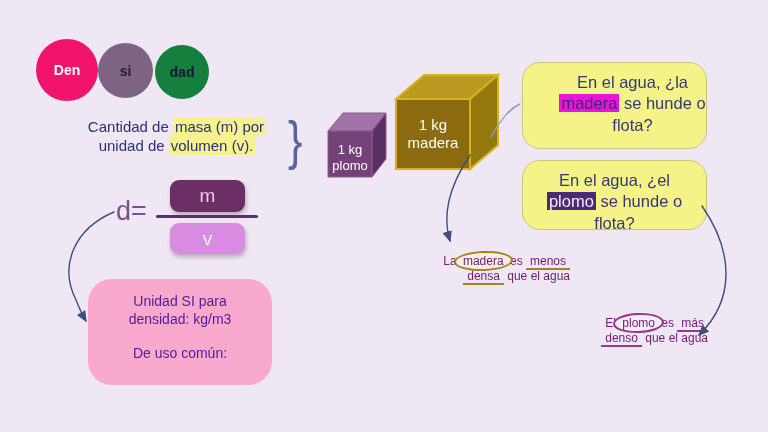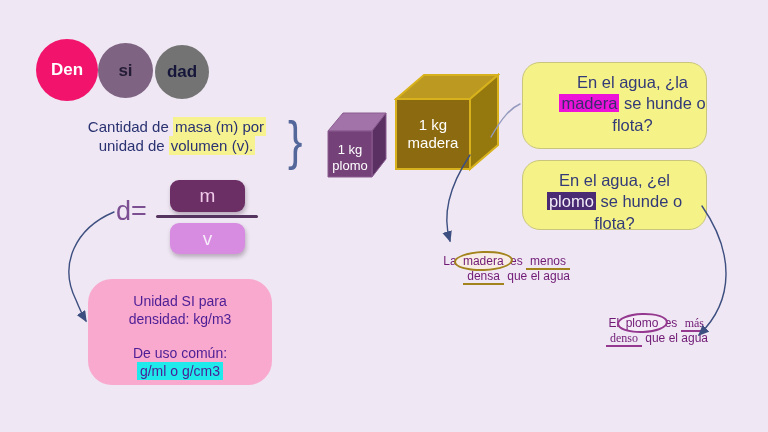--- a/index.html
+++ b/index.html
@@ -5,24 +5,24 @@
   html,body{margin:0;padding:0;}
   .slide{
     position:relative; width:768px; height:432px; overflow:hidden;
     background:#EFE7F3;
     font-family:"Liberation Sans", sans-serif;
     color:#2A3272;
   }
   .abs{position:absolute;}
   
   .circle{border-radius:50%; display:flex; align-items:center; justify-content:center;
-          font-weight:bold; font-size:17px;}
+          font-weight:bold; font-size:14px;}
   .c-den{left:36px; top:39px; width:62px; height:62px; background:#F2146C; color:#FFFFFF; z-index:3;}
   .c-si {left:98px; top:43px; width:55px; height:55px; background:#7E6382; color:#241C36; z-index:2;}
-  .c-dad{left:155px; top:45px; width:54px; height:54px; background:#737373; color:#16163A; z-index:1;}
+  .c-dad{left:155px; top:45px; width:54px; height:54px; background:#15803d; color:#16163A; z-index:1;}
   
   .definition{left:50px; top:118px; width:254px; text-align:center;
               font-size:15px; line-height:1.24; color:#2A3272;}
   .hl-yellow{background:#F6F290; padding:1px 2px;}
   .brace{left:288px; top:110px; font-size:54px; color:#54679B;
          transform:scaleX(0.8); transform-origin:left center; line-height:60px;}
   
   .d-label{left:116px; top:196px; font-size:27px; color:#7C4F93;}
   .frac-box{width:75px; height:32px; border-radius:9px; display:flex; align-items:center;
             justify-content:center; font-size:19px; box-shadow:1px 3px 4px rgba(60,30,60,0.30);}
@@ -48,21 +48,21 @@
   
   .concl{text-align:right; font-size:12px; line-height:1.26; color:#701a75;}
   .concl-madera{left:348px; top:254px; width:222px;}
   .concl-plomo{left:516px; top:316px; width:192px;}
   .circled{position:relative; display:inline-block; padding:0 3px; z-index:0;}
   .circled::after{content:''; position:absolute; left:-6px; right:-6px; top:-3px; bottom:-2px;
                   border-radius:50%; z-index:-1; transform:rotate(-2deg);}
   .circ-gold::after{border:2.5px solid #A3831B; background:rgba(250,240,223,0.65);}
   .circ-purple::after{border:2.5px solid #94398F; background:rgba(247,238,246,0.7);}
   .u-gold{border-bottom:2px solid #A3831B; padding:0 4px;}
-  .u-purple{border-bottom:2px solid #94398F; padding:0 4px;font-family:Liberation Serif, serif;}
+  .u-purple{border-bottom:2px solid #94398F; padding:0 4px;}
   svg.overlay{left:0; top:0; pointer-events:none;}
 </style>
 </head>
 <body>
 
 <div class="slide">
 
   <div class="abs circle c-den">
     <span>Den</span>
   </div>
@@ -86,21 +86,20 @@
   <div class="abs frac-line"></div>
   <div class="abs frac-box v-box">
     <span>v</span>
   </div>
 
   <div class="abs si-box">
     <div>Unidad SI para</div>
     <div>densidad: kg/m3</div>
     <div class="si-spacer"></div>
     <div>De uso común:</div>
-    <div><span class="hl-cyan">g/ml o g/cm3</span></div>
   </div>
 
   <div class="abs" style="left:327px; top:110px; width:60px; height:68px;">
     <svg width="60" height="68" viewBox="0 0 60 68">
       <polygon points="1,21 16,3 59,3 45,21" fill="#A273A8" stroke="#8A5C90" stroke-width="1"></polygon>
       <polygon points="45,21 59,3 59,49 45,67" fill="#5A2F61" stroke="#8A5C90" stroke-width="1"></polygon>
       <polygon points="1,21 45,21 45,67 1,67" fill="#744279" stroke="#8A5C90" stroke-width="1"></polygon>
     </svg>
     <div class="cube-label" style="left:0; top:26px; width:46px; font-size:13px;">
       <span>1 kg</span><br>

